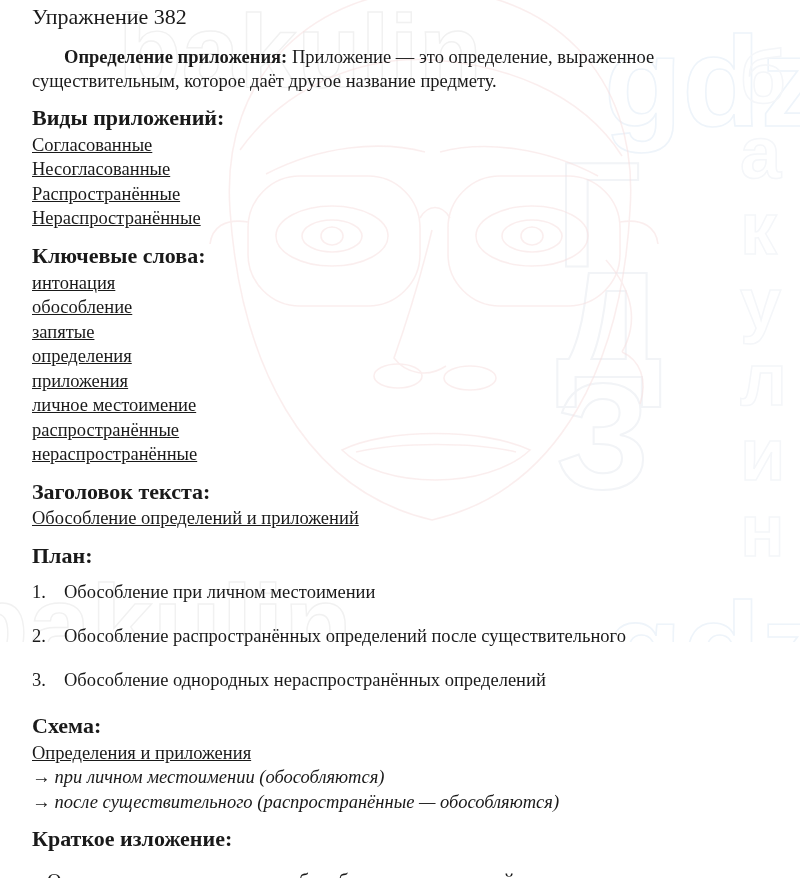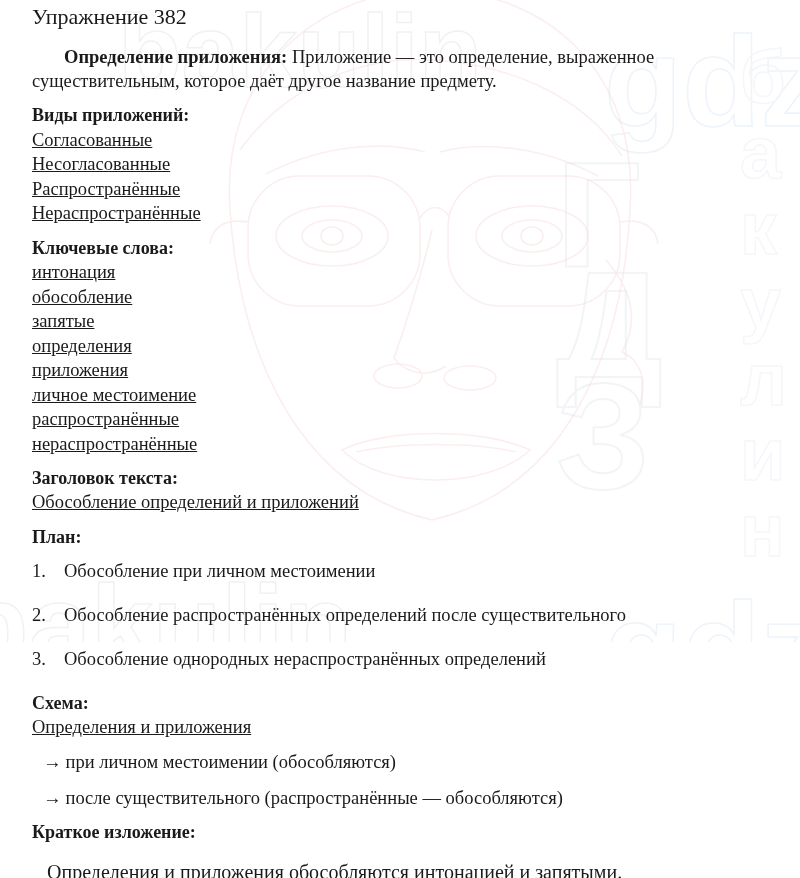--- a/index.html
+++ b/index.html
@@ -80,21 +80,21 @@
     padding: 3px 6px 0 32px;
   }
   .ex-title {
     font-size: 22px;
     font-weight: 400;
     margin: 0 0 14px 0;
     line-height: 1.25;
   }
   .sec { margin: 0 0 3px 0; }
   .sec-head {
-    font-size: 18px;
+    font-size: 22px;
     font-weight: 700;
     line-height: 1.3;
     margin: 11px 0 0 0;
   }
   .para {
     font-size: 18.5px;
     line-height: 1.32;
     margin: 0;
     max-width: 688px;
   }
@@ -124,22 +124,23 @@
   }
   .ol-plan li .num {
     position: absolute;
     left: 0;
     top: 0;
     font-size: 18.5px;
   }
   .arrow-line {
     font-size: 18.5px;
     line-height: 24.5px;
-    margin: 11px;
-    white-space: nowrap;
+    margin: 0;
+    white-space: nowrap;
+    font-style: italic;
   }
   .arrow-line .arw { padding-right: 4px; }
   .summary-line {
     font-size: 20px;
     line-height: 25px;
     margin: 15px;
     white-space: nowrap;
   }
 </style>
 </head>

